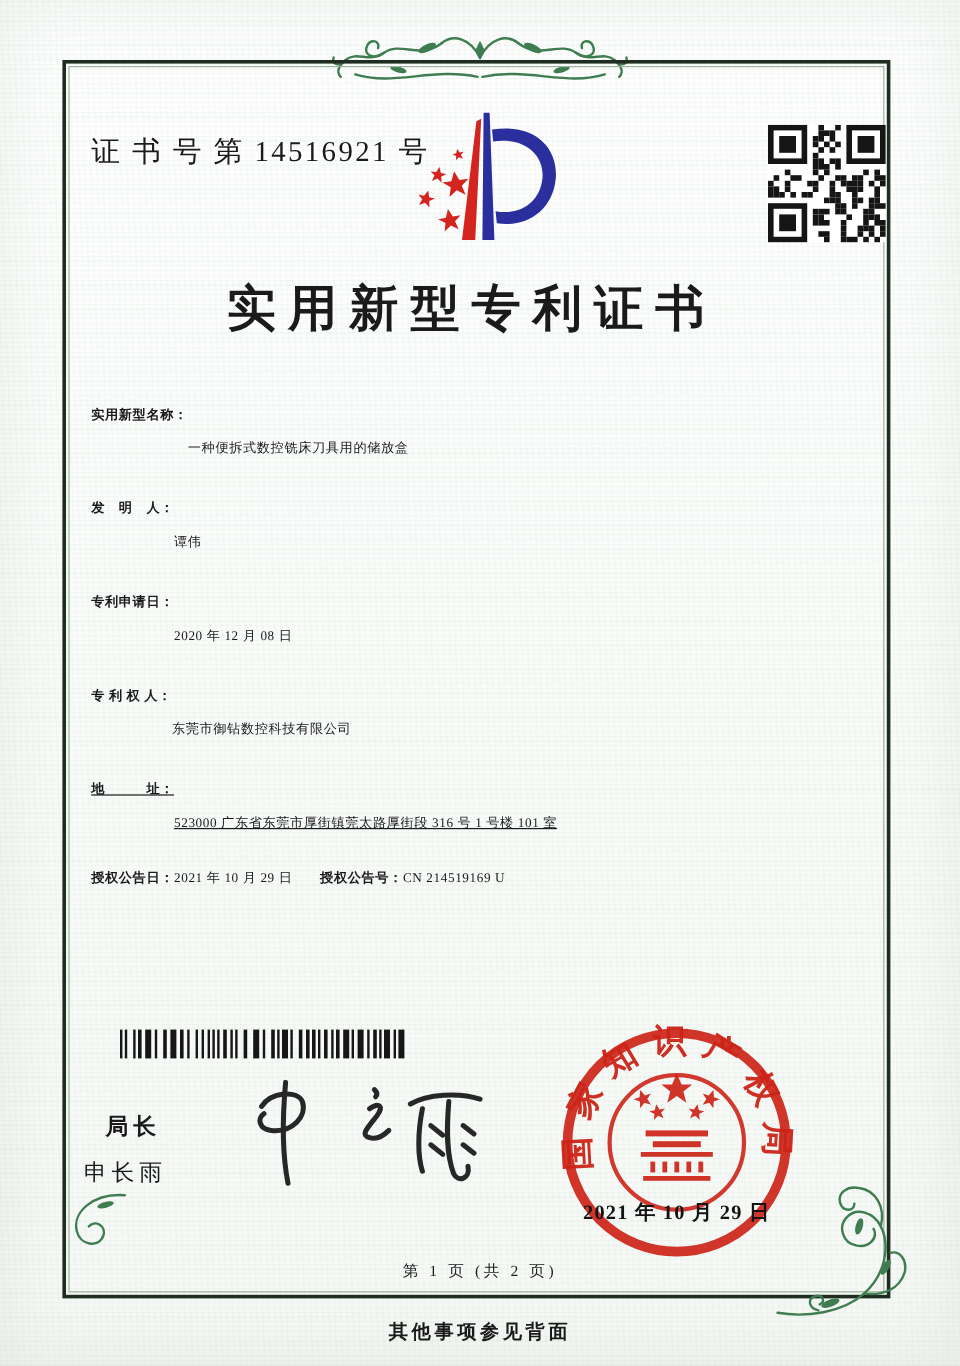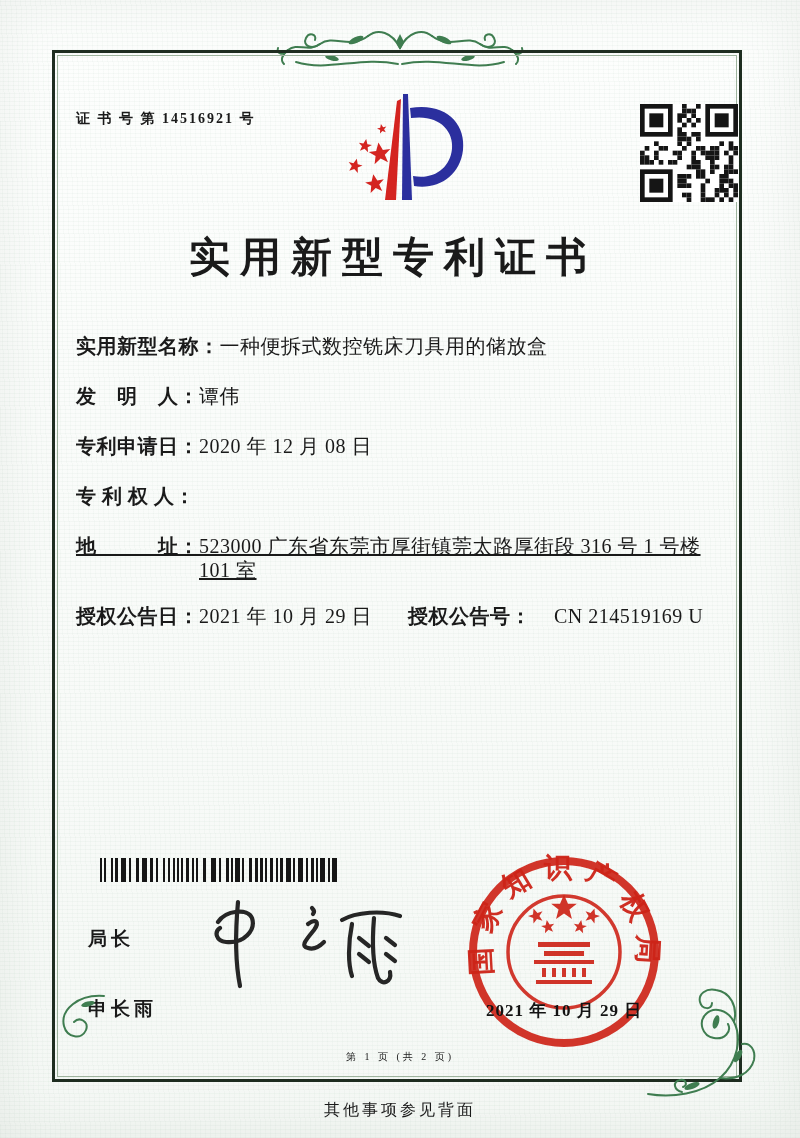--- a/index.html
+++ b/index.html
@@ -16,41 +16,41 @@
   .paper{
     position:relative;width:800px;height:1138px;margin:0 auto;overflow:hidden;
     background:
       repeating-linear-gradient(0deg, rgba(110,160,130,0.05) 0 1px, transparent 1px 4px),
       repeating-linear-gradient(88deg, rgba(110,160,130,0.04) 0 1px, transparent 1px 5px),
       linear-gradient(#fdfefd,#f5f8f5);
     box-shadow:inset 0 0 60px rgba(120,140,120,0.12);
   }
   .frame{position:absolute;left:52px;top:50px;width:690px;height:1032px;border:3px solid var(--frame);}
   .frame::after{content:"";position:absolute;inset:2px;border:1px solid var(--frame-inner);}
-  .cert-no{position:absolute;left:76px;top:110px;font-size:14px;letter-spacing:2px;font-weight:bold;}
+  .cert-no{position:absolute;left:76px;top:110px;font-size:24px;letter-spacing:2px;font-weight:normal;}
   .logo{position:absolute;left:330px;top:86px;width:140px;height:132px;}
   .qr{position:absolute;left:638px;top:104px;width:102px;height:98px;}
   .title{position:absolute;left:0;right:14px;top:230px;text-align:center;font-size:41px;font-weight:bold;letter-spacing:10px;}
   .fields{position:absolute;left:76px;top:334px;width:652px;}
-  .field-row{display:flex;font-size:20px;line-height:24px;margin-bottom:26px;letter-spacing:0.5px;}
+  .field-row{display:flex;font-size:11px;line-height:24px;margin-bottom:26px;letter-spacing:0.5px;}
   .field-row .lbl{white-space:pre;font-weight:bold;flex:none;}
-  .field-row .val{flex:1;}
+  .field-row .val{flex:1;margin-top:28px;}
   .field-row.double{justify-content:flex-start;}
-  .field-row.double .pair2{margin-left:36px;display:flex;gap:23px;}
+  .field-row.double .pair2{margin-left:23px;display:flex;}
   .body-text{position:absolute;left:76px;top:668px;width:654px;}
   .body-text p{margin:0;font-size:17px;line-height:28px;text-indent:2em;letter-spacing:0.5px;}
   .barcode{position:absolute;left:100px;top:856px;width:238px;height:28px;}
   .sign-title{position:absolute;left:88px;top:926px;font-size:19px;letter-spacing:4px;font-weight:bold;text-align:right;}
-  .sign-name{position:absolute;left:88px;top:964px;font-size:19px;letter-spacing:4px;font-weight:bold;margin-top:32px;}
+  .sign-name{position:absolute;left:70px;top:964px;font-size:19px;letter-spacing:4px;font-weight:normal;}
   .autograph{position:absolute;left:196px;top:894px;width:230px;height:100px;}
   .seal{position:absolute;left:464px;top:852px;width:200px;height:200px;}
   .seal svg{position:absolute;inset:0;}
   .seal-date{position:absolute;left:0;right:0;bottom:30px;text-align:center;font-size:17px;font-weight:bold;letter-spacing:1px;color:#131313;}
-  .page-info{position:absolute;left:0;right:0;top:1050px;text-align:center;font-size:10px;letter-spacing:3px;}
-  .back-note{position:absolute;left:0;right:0;top:1100px;text-align:center;font-size:16px;letter-spacing:3px;}
+  .page-info{position:absolute;left:0;right:0;top:1050px;text-align:center;font-size:13px;letter-spacing:3px;}
+  .back-note{position:absolute;left:0;right:0;top:1100px;text-align:center;font-size:16px;letter-spacing:3px;font-weight:bold;}
   .orn{position:absolute;pointer-events:none;}
   .orn-top{left:272px;top:14px;width:256px;height:64px;}
   .orn-br{left:642px;top:982px;width:130px;height:122px;}
   .orn-bl{left:50px;top:988px;width:62px;height:62px;}
 </style>
 </head>
 <body>
 
 <div class="paper">
 
@@ -248,20 +248,21 @@
     <div class="field-row">
       <span class="lbl">发　明　人：</span>
       <span class="val">谭伟</span>
     </div>
     <div class="field-row">
       <span class="lbl">专利申请日：</span>
       <span class="val">2020 年 12 月 08 日</span>
     </div>
     <div class="field-row">
       <span class="lbl">专 利 权 人：</span>
+      <span class="val">东莞市御钻数控科技有限公司</span>
     </div>
     <div class="field-row" style="margin-bottom:22px;text-decoration:underline;">
       <span class="lbl">地　　　址：</span>
       <span class="val">523000 广东省东莞市厚街镇莞太路厚街段 316 号 1 号楼 101 室</span>
     </div>
     <div class="field-row double">
       <span class="pair1" style="display:flex;">
         <span class="lbl">授权公告日：</span>
         <span>2021 年 10 月 29 日</span>
       </span>

